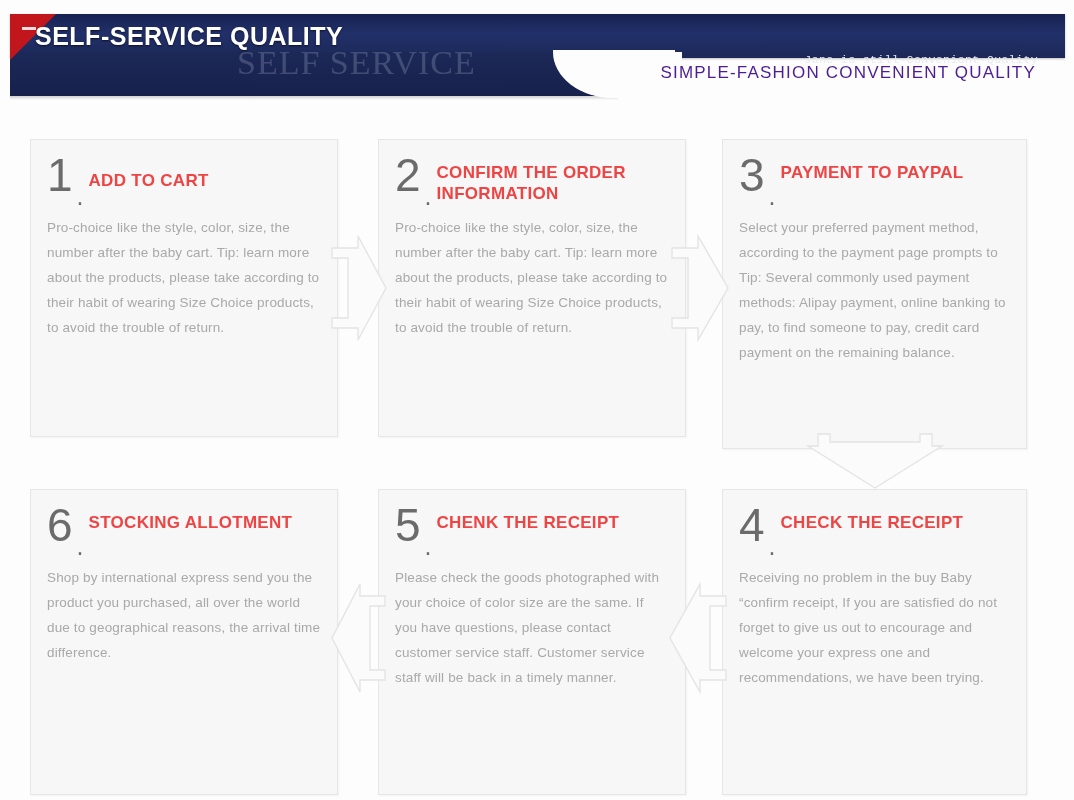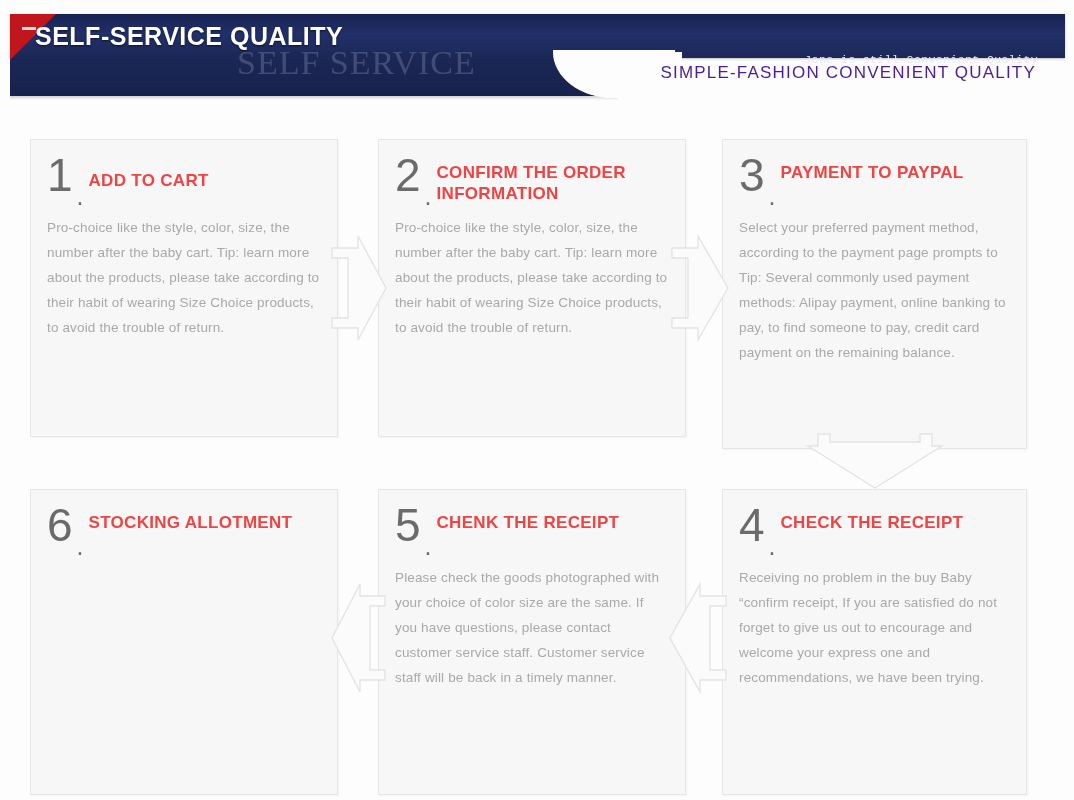--- a/index.html
+++ b/index.html
@@ -239,20 +239,21 @@
   </div>
   <div class="card-body">Please check the goods photographed with your choice of color size are the same. If you have questions, please contact customer service staff. Customer service staff will be back in a timely manner.</div>
 </div>
 
 <div class="card" id="card-6">
   <div class="card-head">
     <div class="card-num">6</div>
     <div class="card-dot">.</div>
     <div class="card-title">STOCKING ALLOTMENT</div>
   </div>
+  <div class="card-body">Shop by international express send you the product you purchased, all over the world due to geographical reasons, the arrival time difference.</div>
 </div>
 
 <svg class="arrow" id="arrow-1-2" viewBox="0 0 58 112">
   <polygon points="2,16 28,16 28,4 56,56 28,108 28,96 2,96 2,86 18,86 18,26 2,26" fill="#fbfbfb" stroke="#e4e4e4" stroke-width="1.4"></polygon>
 </svg>
 
 <svg class="arrow" id="arrow-2-3" viewBox="0 0 62 112">
   <polygon points="4,16 30,16 30,4 60,56 30,108 30,96 4,96 4,86 20,86 20,26 4,26" fill="#fbfbfb" stroke="#e4e4e4" stroke-width="1.4"></polygon>
 </svg>
 

